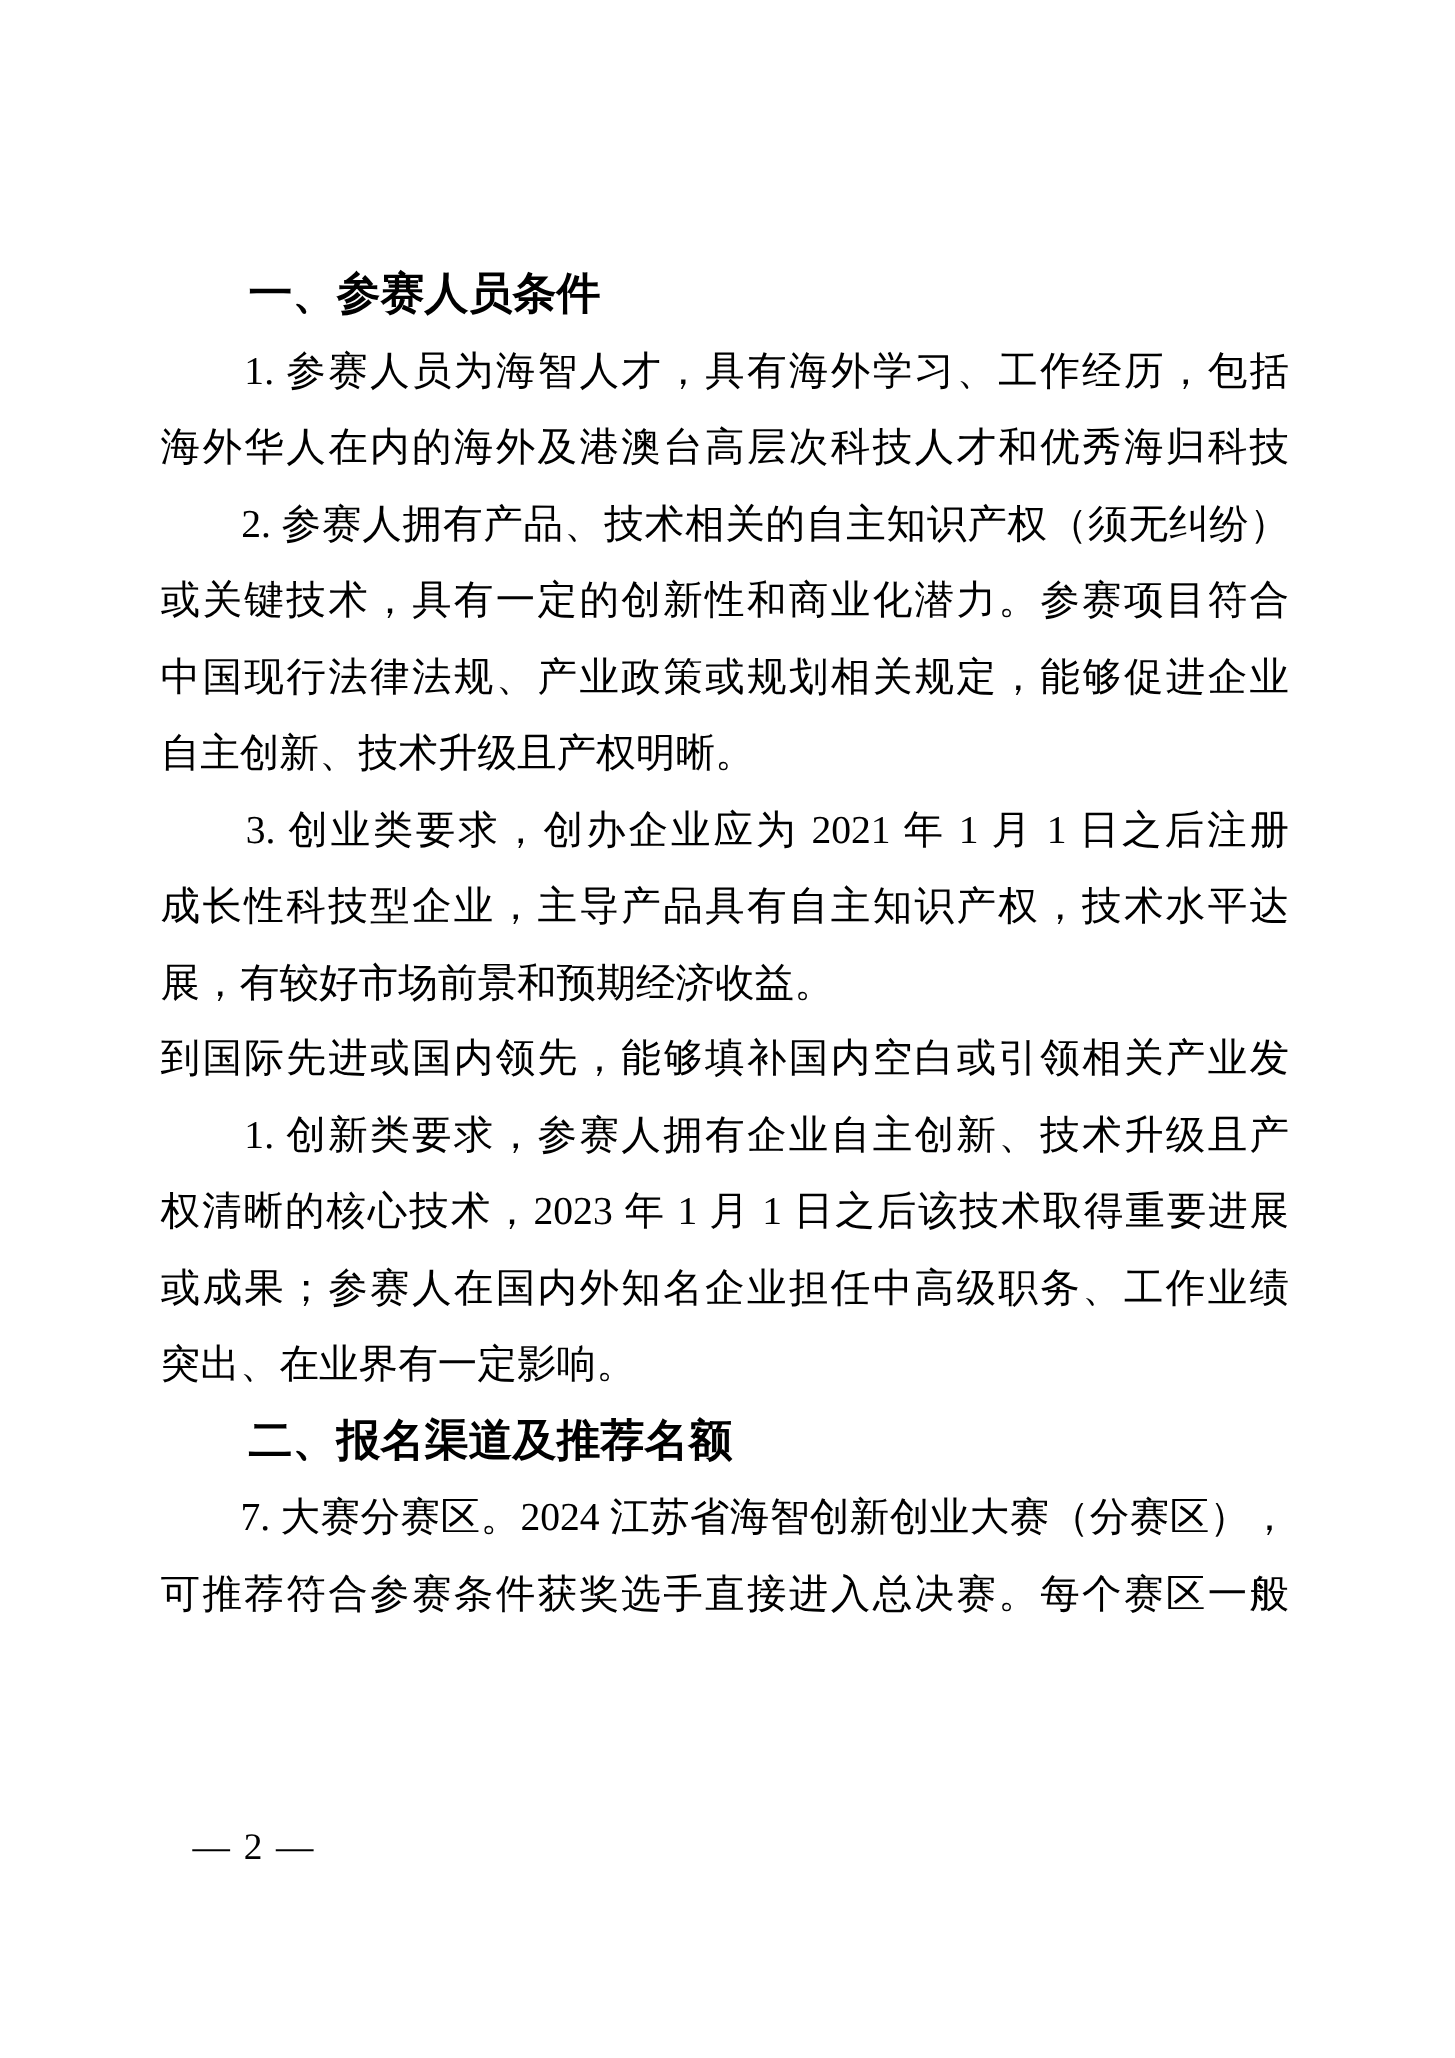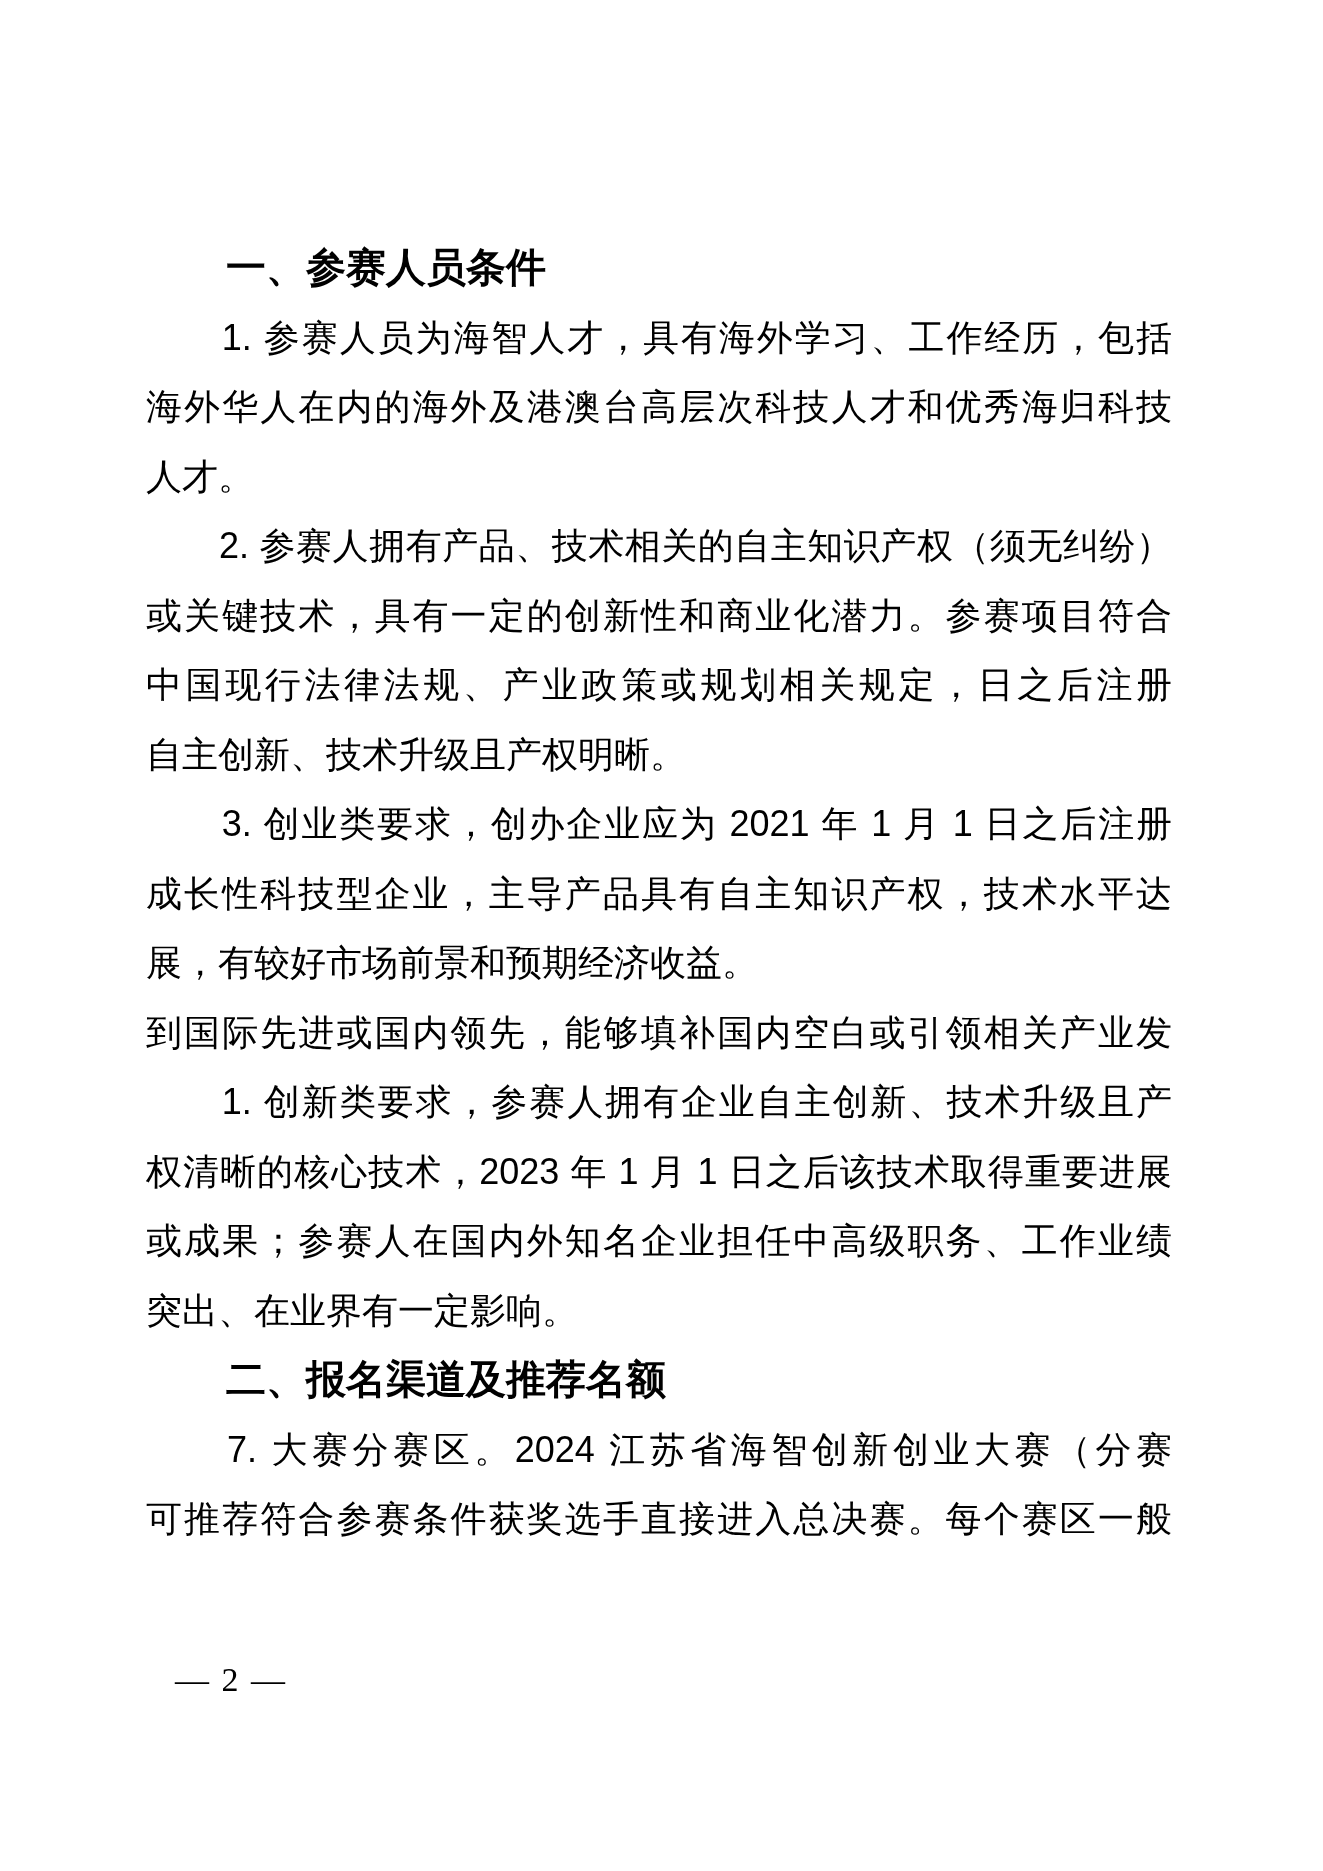--- a/index.html
+++ b/index.html
@@ -17,21 +17,21 @@
   }
   .content {
     position: absolute;
     left: 146px;
     top: 233px;
     width: 1026px;
   }
   .line {
     height: 69.5px;
     line-height: 69.5px;
-    font-family: Liberation Sans, sans-serif;
+    font-family: Liberation Serif, serif;
     font-size: 36px;
     color: #000000;
     overflow: hidden;
     text-align: left;
   }
   .line.j {
     text-align: justify;
     text-align-last: justify;
     text-justify: inter-character;
   }
@@ -56,26 +56,25 @@
 <body>
 
 <div class="page">
   <div class="content">
       <div class="section heading">
         <div class="line">　　一、参赛人员条件</div>
       </div>
       <div class="section paragraph">
         <div class="line j">　　1. 参赛人员为海智人才，具有海外学习、工作经历，包括</div>
         <div class="line j">海外华人在内的海外及港澳台高层次科技人才和优秀海归科技</div>
-        <div class="line">人才。</div>
       </div>
       <div class="section paragraph">
         <div class="line j">　　2. 参赛人拥有产品、技术相关的自主知识产权（须无纠纷）</div>
         <div class="line j">或关键技术，具有一定的创新性和商业化潜力。参赛项目符合</div>
-        <div class="line j">中国现行法律法规、产业政策或规划相关规定，日之后注册</div>
+        <div class="line j">中国现行法律法规、产业政策或规划相关规定，能够促进企业</div>
         <div class="line">自主创新、技术升级且产权明晰。</div>
       </div>
       <div class="section paragraph">
         <div class="line j">　　3. 创业类要求，创办企业应为 2021 年 1 月 1 日之后注册</div>
         <div class="line j">成长性科技型企业，主导产品具有自主知识产权，技术水平达</div>
         <div class="line">展，有较好市场前景和预期经济收益。</div>
         <div class="line j">到国际先进或国内领先，能够填补国内空白或引领相关产业发</div>
       </div>
       <div class="section paragraph">
         <div class="line j">　　1. 创新类要求，参赛人拥有企业自主创新、技术升级且产</div>

